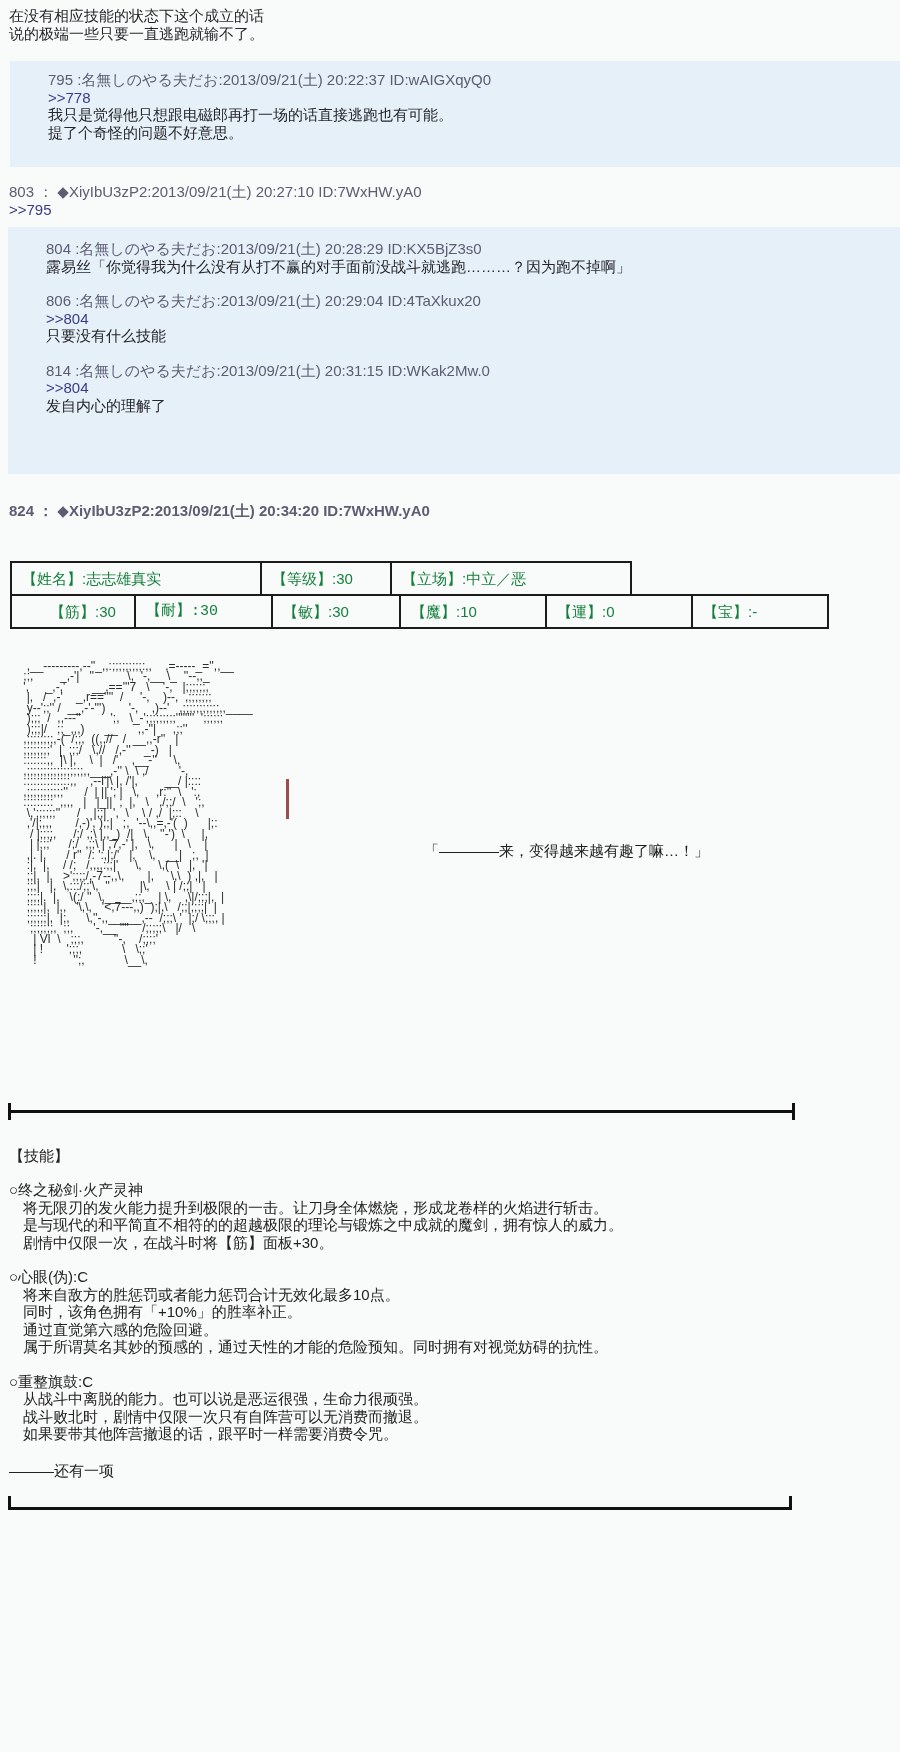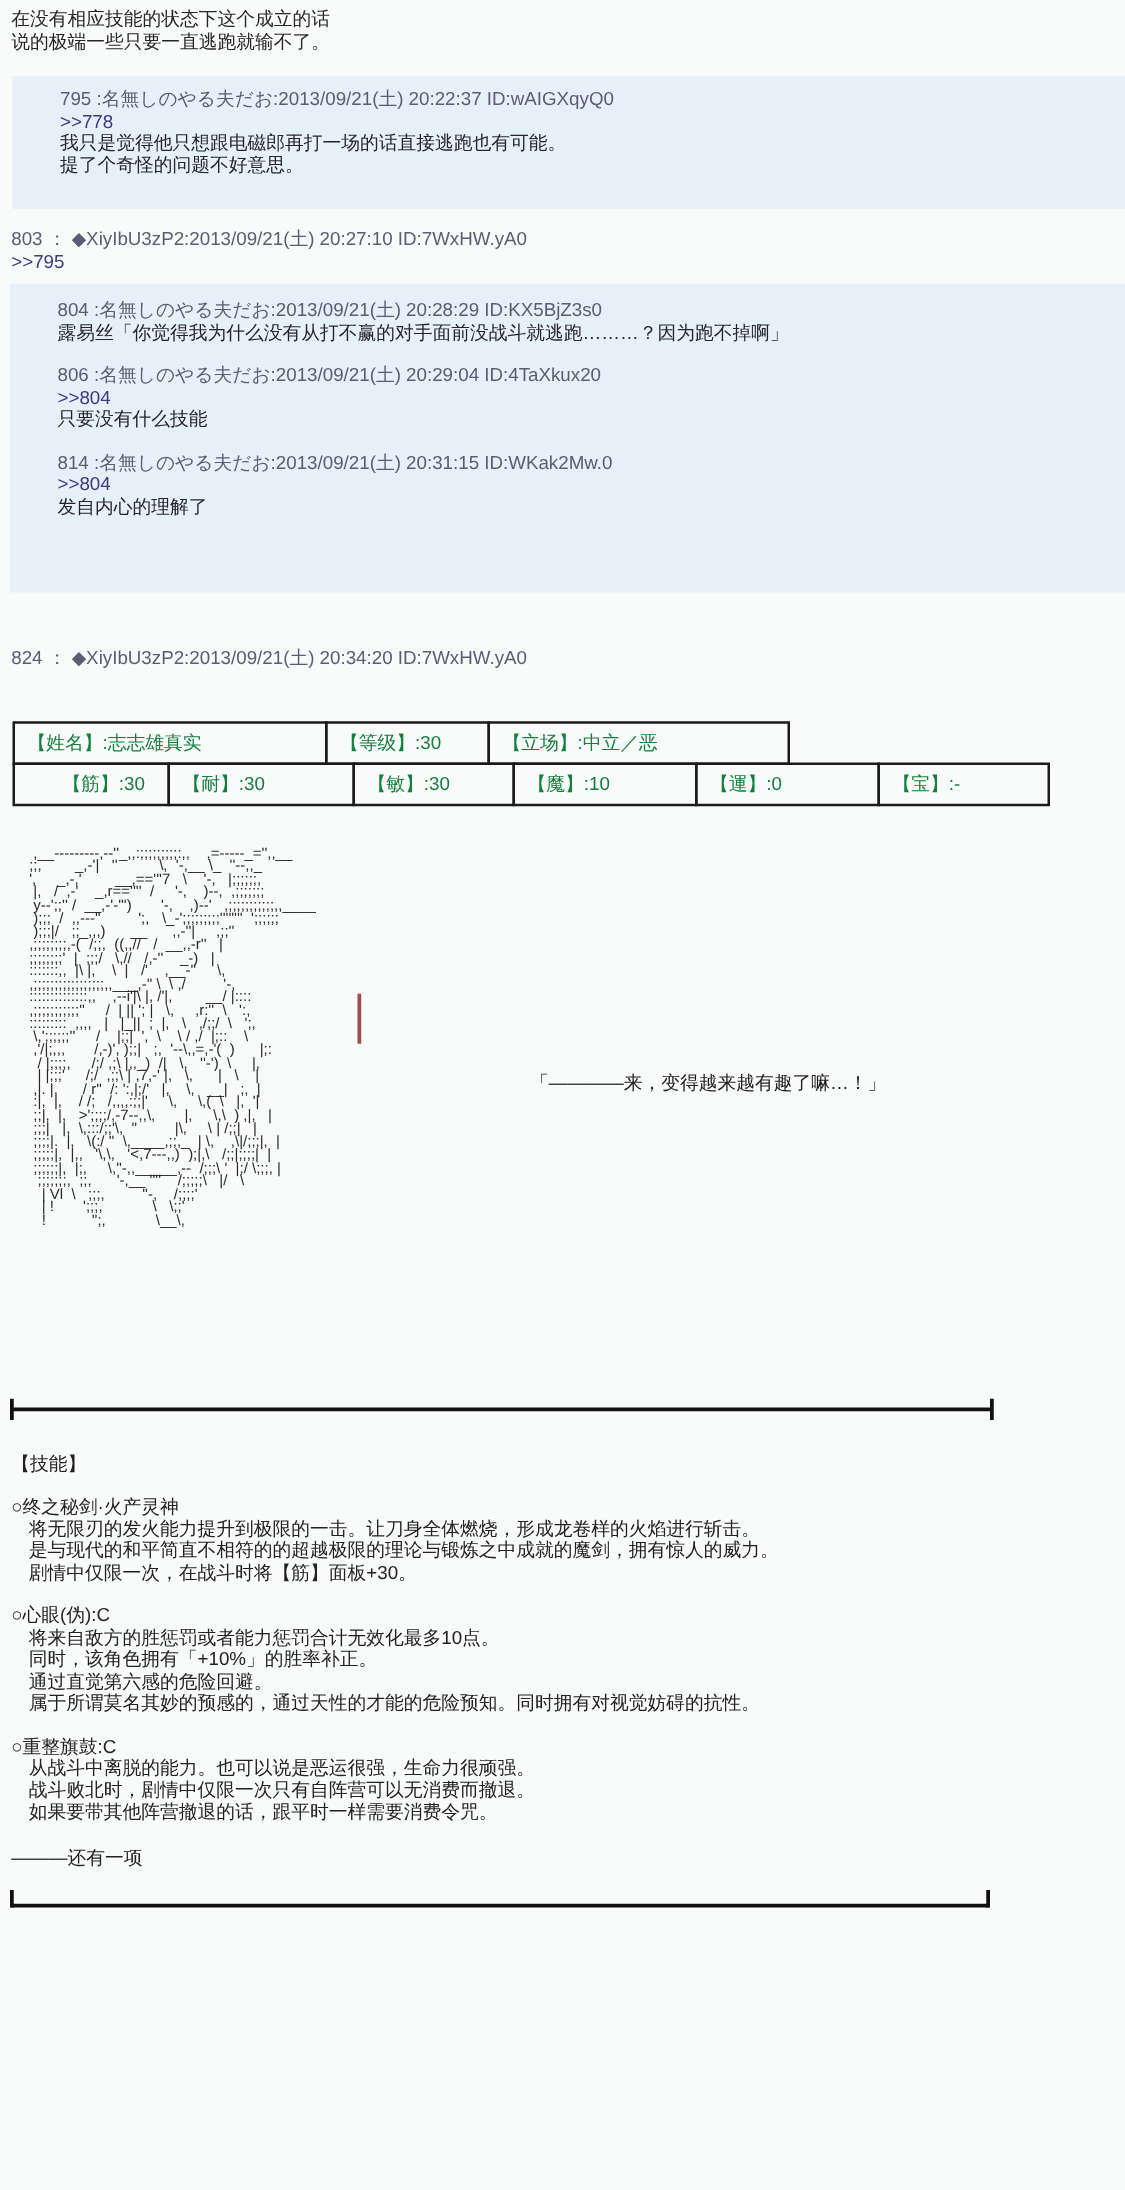--- a/index.html
+++ b/index.html
@@ -30,37 +30,37 @@
     padding:10px 8px 26px 38px;
   }
   .highlight-group{
     background:#e6f0f9;
     margin-left:8px;
     margin-top:9px;
     padding:13px 8px 60px 38px;
   }
   .highlight-group .post + .post{margin-top:17px;}
   .plain-post{margin:16px 0 0 9px;}
-  .post-824{margin-top:44px;}
+  .post-824{margin-top:28px;font-weight:bold;}
   
   .char-sheet{margin:41px 0 0 10px;color:#15803d;}
   .cs-row{display:flex;}
   .cs-row2{margin-top:-2px;}
   .cs-cell{
     box-sizing:border-box;
     border:2px solid #1b1b1b;
     height:35px;line-height:31px;
     padding-left:10px;
     margin-left:-2px;
     background:transparent;
     white-space:nowrap;overflow:hidden;
   }
   .cs-cell:first-child{margin-left:0;}
   .cs-r1c1{width:252px;} .cs-r1c2{width:132px;} .cs-r1c3{width:242px;}
-  .cs-r2c1{width:126px;padding-left:38px;} .cs-r2c2{width:150px;} .cs-r2c3{width:130px;}
+  .cs-r2c1{width:126px;padding-left:38px;} .cs-r2c2{width:139px;font-family:Liberation Mono, monospace;} .cs-r2c3{width:130px;}
   .cs-r2c4{width:148px;} .cs-r2c5{width:148px;} .cs-r2c6{width:138px;}
   
   .aa-wrap{position:relative;margin-top:32px;height:306px;}
   .aa{
     margin:16px;padding:0 0 0 4px;
     font-family:Liberation Sans, sans-serif;
     font-size:12px;line-height:10.5px;
     color:#2a2a2a;
   }
   .aa-red{

